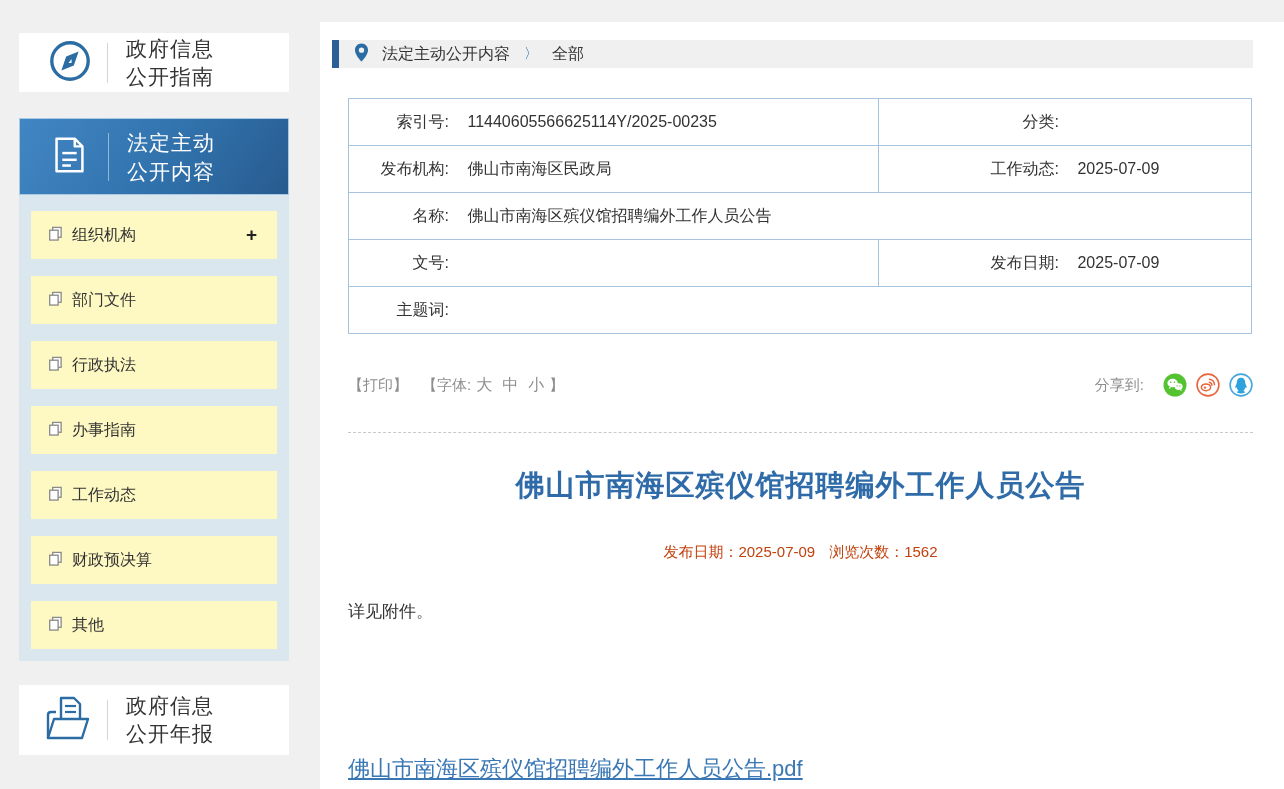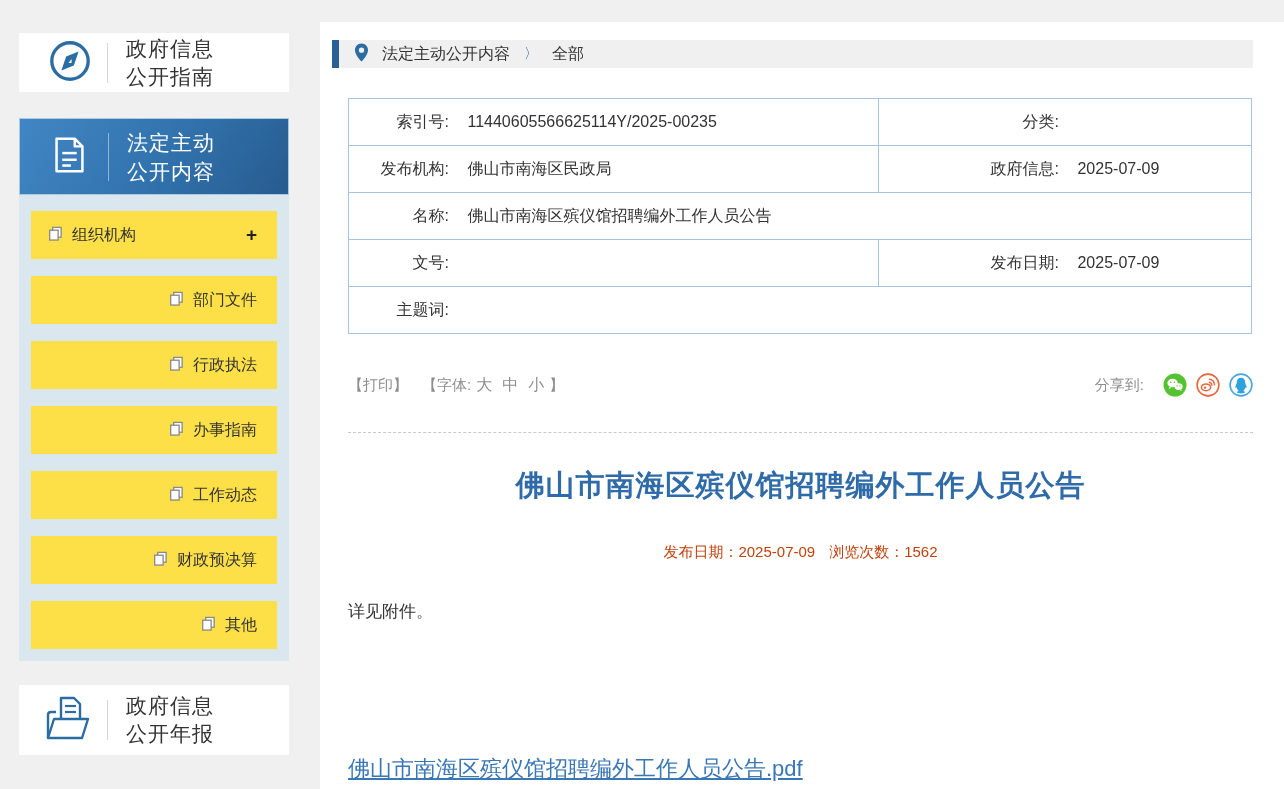--- a/index.html
+++ b/index.html
@@ -29,23 +29,23 @@
     border:1px solid #a9c9e4;
     display:flex; align-items:center; padding-left:26px;
   }
   .active-box .sep { width:1px; height:48px; background:rgba(255,255,255,.45); margin:0 18px 0 16px; }
   .active-box .two-line { color:#fff; font-size:21px; line-height:29px; letter-spacing:1px; }
   .menu-wrap {
     position:absolute; left:0; top:195px; width:270px; height:466px;
     background:#dbe7ee; padding:16px 12px 0 12px;
   }
   .menu-item {
-    height:48px; margin-bottom:17px; background:#fde047;
+    height:48px; margin-bottom:17px; background:#fef9c3;
     display:flex; align-items:center; padding:0 20px 0 17px;
-    cursor:pointer; font-size:16px; color:#333;justify-content:flex-end;
+    cursor:pointer; font-size:16px; color:#333;
   }
   .menu-item .mi-label { margin-left:9px; }
   .menu-item .expand { margin-left:auto; font-size:19px; font-weight:bold; color:#222; }
   
   .main-panel {
     position:absolute; left:320px; top:22px; width:964px; height:767px;
     background:#fff;
   }
   .breadcrumb {
     position:absolute; left:12px; top:18px; width:921px; height:28px;
@@ -241,21 +241,21 @@
         <span class="lab-r">分类:</span>
         <span class="val"></span>
       </td>
     </tr>
     <tr>
       <td class="cl">
         <span class="lab-l">发布机构:</span>
         <span class="val">佛山市南海区民政局</span>
       </td>
       <td class="cr">
-        <span class="lab-r">政府信息:</span>
+        <span class="lab-r">工作动态:</span>
         <span class="val">2025-07-09</span>
       </td>
     </tr>
     <tr>
       <td colspan="2">
         <span class="lab-l">名称:</span>
         <span class="val">佛山市南海区殡仪馆招聘编外工作人员公告</span>
       </td>
     </tr>
     <tr>

